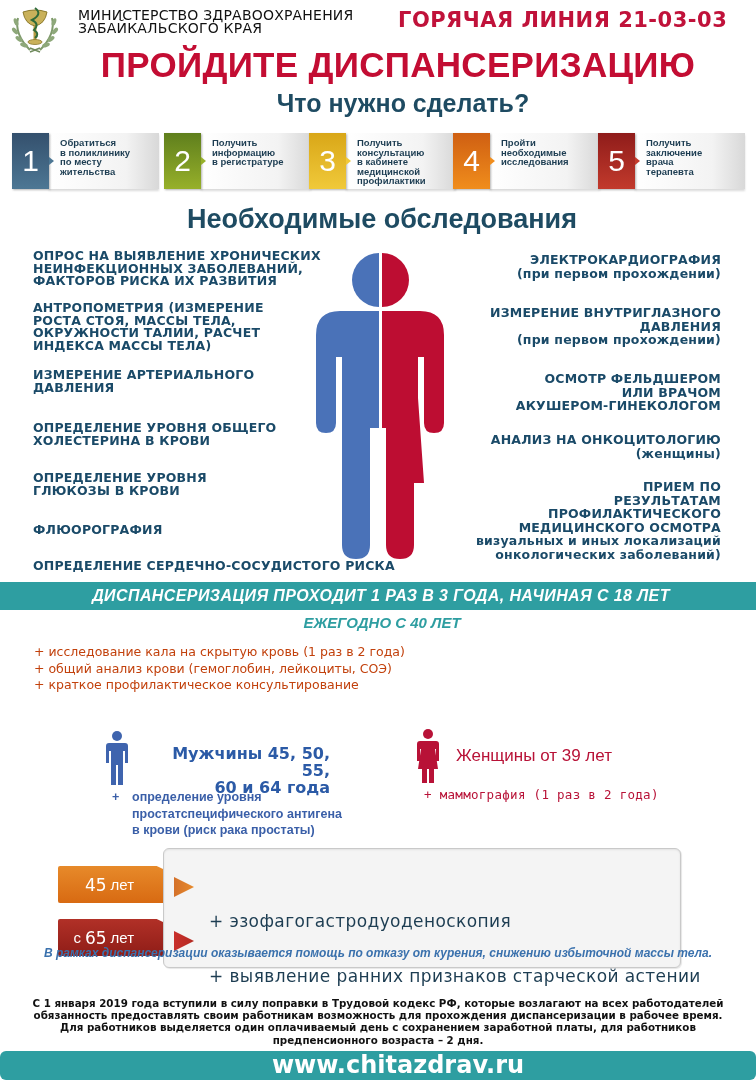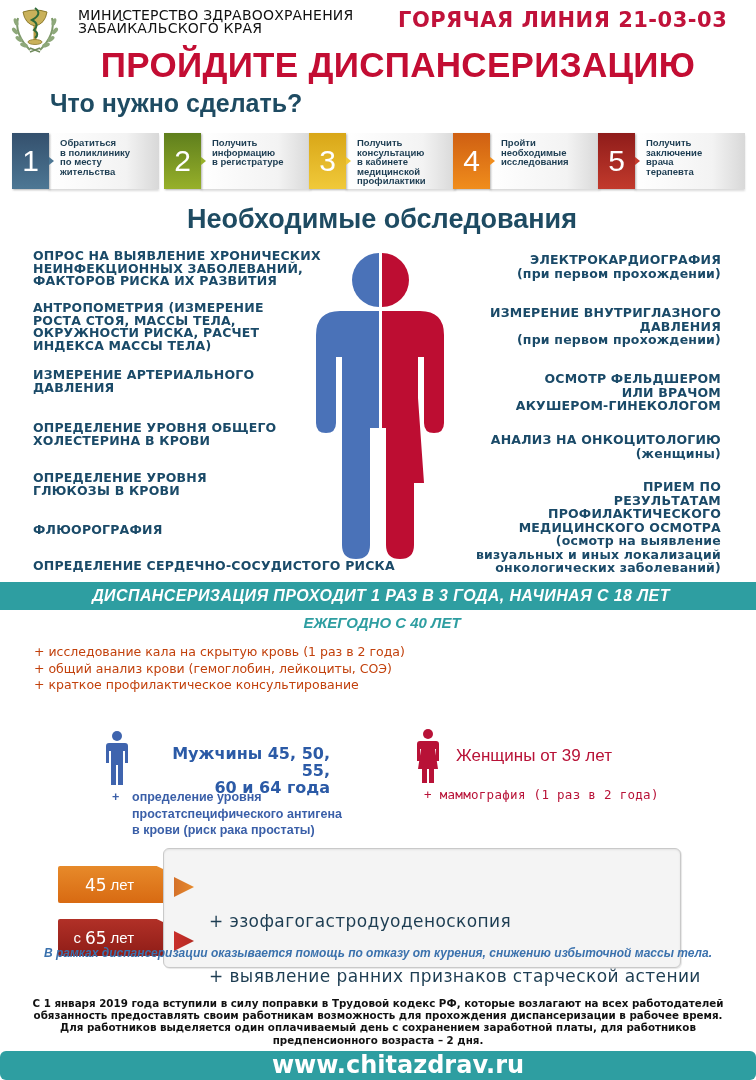--- a/index.html
+++ b/index.html
@@ -5,21 +5,21 @@
   * { margin: 0; padding: 0; box-sizing: border-box; }
   html, body { width: 756px; height: 1080px; background: #ffffff; overflow: hidden; }
   body { position: relative; font-family: "Liberation Sans", sans-serif; color: #1d4a63; }
   .abs { position: absolute; }
 
   
   .logo { left: 10px; top: 4px; width: 50px; height: 52px; }
   .ministry { left: 78px; top: 9px; font-size: 14px; line-height: 13px; color: #111; font-family: "DejaVu Sans", sans-serif; letter-spacing: 0.2px; }
   .hotline { left: 398px; top: 8px; font-size: 21px; font-weight: bold; color: #c0123a; font-family: "DejaVu Sans", sans-serif; letter-spacing: 0.5px; }
   .main-title { left: 0; width: 756px; top: 45px; text-align: center; font-size: 35px; font-weight: bold; color: #c30d33; letter-spacing: 0.3px; padding-left: 40px; }
-  .subtitle { left: 0; width: 756px; top: 89px; font-size: 25px; font-weight: bold; color: #1e4b62; padding-left: 50px; }
+  .subtitle { left: 0; width: 756px; top: 89px; text-align: center; font-size: 25px; font-weight: bold; color: #1e4b62; padding-left: 50px; }
 
   
   .steps { left: 12px; top: 133px; width: 730px; height: 56px; }
   .step { position: absolute; top: 0; height: 56px; }
   .step-num { position: absolute; left: 0; top: 0; width: 37px; height: 56px; color: #fff; font-size: 30px; display: flex; align-items: center; justify-content: center; box-shadow: 1px 1px 2px rgba(0,0,0,0.3); }
   .step-num::after { content: ""; position: absolute; right: -5px; top: 24px; border-left: 5px solid inherit; }
   .step-arrow { position: absolute; left: 37px; top: 24px; width: 0; height: 0; border-top: 4px solid transparent; border-bottom: 4px solid transparent; border-left: 5px solid #446; }
   .step-box { position: absolute; left: 37px; top: 0; width: 110px; height: 56px; background: linear-gradient(90deg, #ffffff 0%, #f3f3f3 70%, #d8d8d8 100%); box-shadow: 0 2px 2px rgba(0,0,0,0.15); }
   .step-text { position: absolute; left: 48px; top: 5px; width: 96px; font-size: 9.5px; line-height: 9.5px; font-weight: bold; color: #1d3d52; }
 
@@ -152,21 +152,21 @@
 <div class="abs exams-title">Необходимые обследования</div>
 
 <div class="abs exam-l" style="top:250px">
   <div>ОПРОС НА ВЫЯВЛЕНИЕ ХРОНИЧЕСКИХ</div>
     <div>НЕИНФЕКЦИОННЫХ ЗАБОЛЕВАНИЙ,</div>
     <div>ФАКТОРОВ РИСКА ИХ РАЗВИТИЯ</div>
 </div>
 <div class="abs exam-l" style="top:302px">
   <div>АНТРОПОМЕТРИЯ (ИЗМЕРЕНИЕ</div>
     <div>РОСТА СТОЯ, МАССЫ ТЕЛА,</div>
-    <div>ОКРУЖНОСТИ РИСКА, РАСЧЕТ</div>
+    <div>ОКРУЖНОСТИ ТАЛИИ, РАСЧЕТ</div>
     <div>ИНДЕКСА МАССЫ ТЕЛА)</div>
 </div>
 <div class="abs exam-l" style="top:369px">
   <div>ИЗМЕРЕНИЕ АРТЕРИАЛЬНОГО</div>
     <div>ДАВЛЕНИЯ</div>
 </div>
 <div class="abs exam-l" style="top:422px">
   <div>ОПРЕДЕЛЕНИЕ УРОВНЯ ОБЩЕГО</div>
     <div>ХОЛЕСТЕРИНА В КРОВИ</div>
 </div>
@@ -197,21 +197,20 @@
 </div>
 <div class="abs exam-r" style="top:433px">
   <div>АНАЛИЗ НА ОНКОЦИТОЛОГИЮ</div>
     <div>(женщины)</div>
 </div>
 <div class="abs exam-r" style="top:480px">
   <div>ПРИЕМ ПО</div>
     <div>РЕЗУЛЬТАТАМ</div>
     <div>ПРОФИЛАКТИЧЕСКОГО</div>
     <div>МЕДИЦИНСКОГО ОСМОТРА</div>
-    <div>(осмотр на выявление</div>
     <div>визуальных и иных локализаций</div>
     <div>онкологических заболеваний)</div>
 </div>
 
 <div class="abs figure">
   <svg width="128" height="308" viewBox="0 0 128 308">
 
     <path d="M63 0 A27 27 0 0 0 63 54 Z" fill="#4a72b8"></path>
     <path d="M63 58 L24 58 Q0 58 0 82 L0 170 Q0 180 10 180 Q20 180 20 170 L20 104 L26 104 L26 292 Q26 306 40 306 Q54 306 54 292 L54 175 L63 175 Z" fill="#4a72b8"></path>
 

